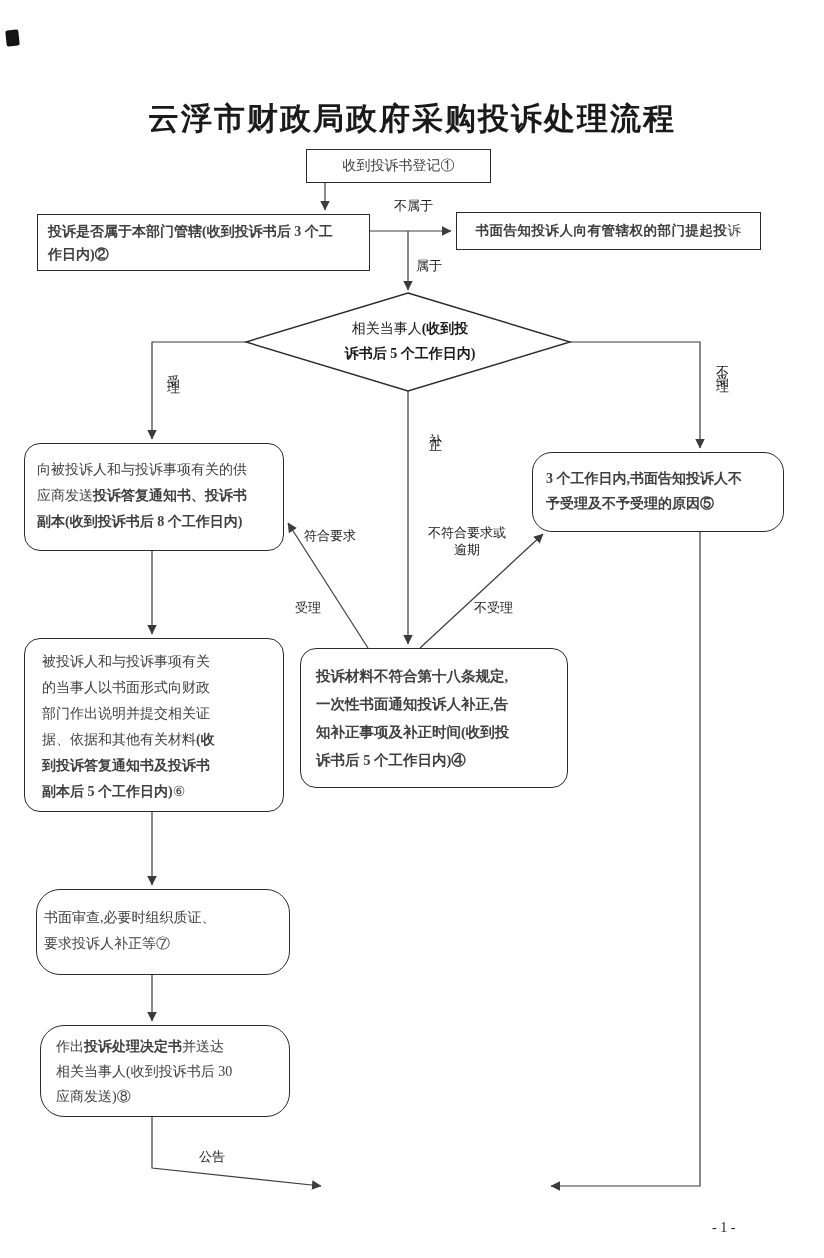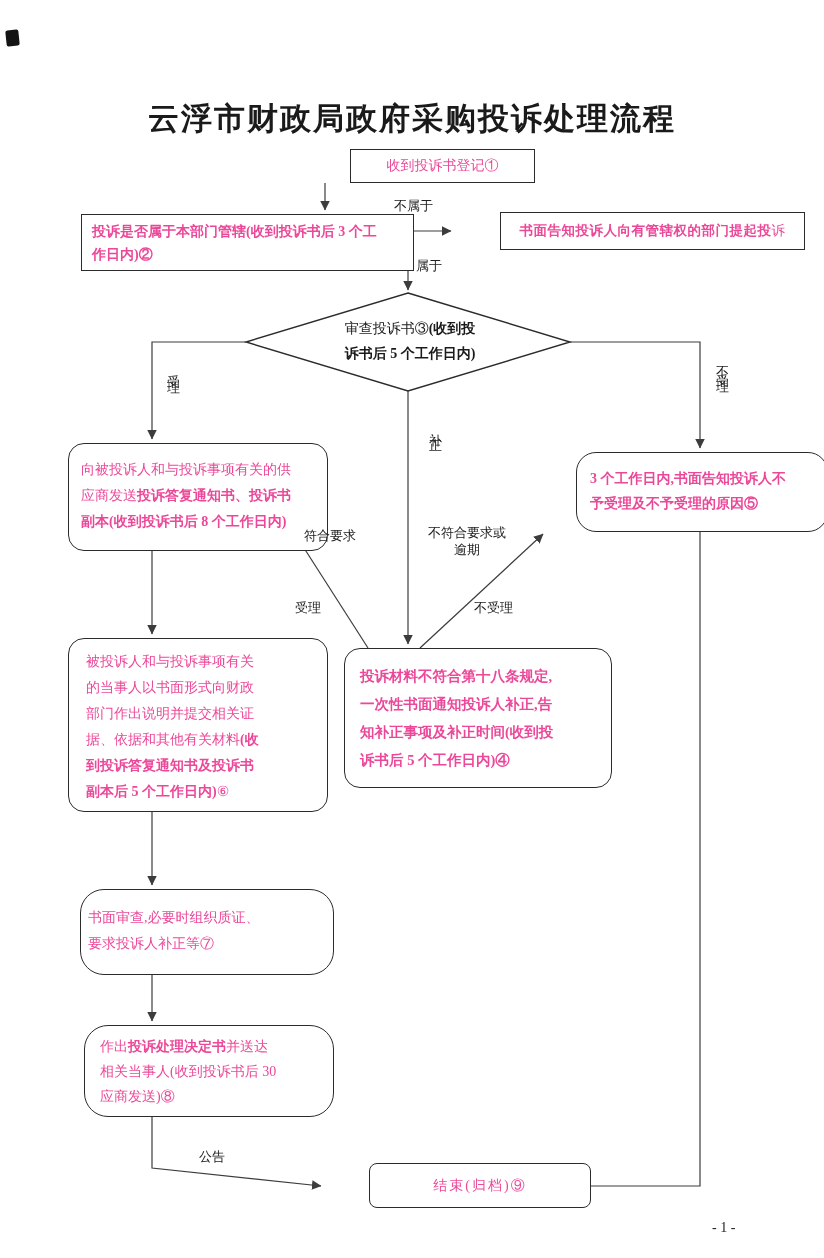--- a/index.html
+++ b/index.html
@@ -16,21 +16,21 @@
   .title{
     position:absolute;left:0;top:98px;width:824px;
     text-align:center;font-size:31px;font-weight:bold;letter-spacing:2px;
   }
   .corner-mark{
     position:absolute;left:6px;top:30px;width:13px;height:16px;
     background:#141414;transform:rotate(-6deg);border-radius:2px;
   }
   .box{
     position:absolute;border:1.5px solid #2b2b2b;background:#fff;
-    font-size:14px;line-height:26px;color:#ec4899;box-sizing:border-box;margin-left:44px;
+    font-size:14px;line-height:26px;color:#404040;box-sizing:border-box;
   }
   .rounded{border-radius:16px;}
   .flexcenter{display:flex;align-items:center;justify-content:center;text-align:center;}
   .dtext{
     position:absolute;text-align:center;font-size:14px;line-height:25px;color:#1a1a1a;
   }
   .elabel{
     position:absolute;font-size:13px;color:#222;line-height:17px;white-space:nowrap;
   }
   .vlabel{
@@ -91,37 +91,34 @@
       <span>收到投诉书登记①</span>
     </div>
 
   <div id="n-jurisdiction" class="box"><span style="font-weight: bold;">投诉是否属于本部门管辖(收到投诉书后 3 个工</span><br><span style="font-weight: bold;">作日内)②</span></div>
 
   <div id="n-notify-other" class="box flexcenter">
       <span style="font-weight: bold;">书面告知投诉人向有管辖权的部门提起投</span>
       <span>诉</span>
     </div>
 
-  <div id="n-diamond-text" class="dtext"><span>审查投诉书③</span><span style="font-weight: bold;">(收到投</span><br><span style="font-weight: bold;">诉书后 5 个工作日内)</span></div>
+  <div id="n-diamond-text" class="dtext"><span>相关当事人</span><span style="font-weight: bold;">(收到投</span><br><span style="font-weight: bold;">诉书后 5 个工作日内)</span></div>
 
   <div id="n-send-reply" class="box rounded"><span>向被投诉人和与投诉事项有关的供</span><br><span>应商发送</span><span style="font-weight: bold;">投诉答复通知书、投诉书</span><br><span style="font-weight: bold;">副本(收到投诉书后 8 个工作日内)</span></div>
 
   <div id="n-reject-notice" class="box rounded"><span style="font-weight: bold;">3 个工作日内,书面告知投诉人不</span><br><span style="font-weight: bold;">予受理及不予受理的原因⑤</span></div>
 
   <div id="n-supplement" class="box rounded"><span style="font-weight: bold;">投诉材料不符合第十八条规定,</span><br><span style="font-weight: bold;">一次性书面通知投诉人补正,告</span><br><span style="font-weight: bold;">知补正事项及补正时间(收到投</span><br><span style="font-weight: bold;">诉书后 5 个工作日内)④</span></div>
 
   <div id="n-respondent" class="box rounded"><span>被投诉人和与投诉事项有关</span><br><span>的当事人以书面形式向财政</span><br><span>部门作出说明并提交相关证</span><br><span>据、依据和其他有关材料</span><span style="font-weight: bold;">(收</span><br><span style="font-weight: bold;">到投诉答复通知书及投诉书</span><br><span style="font-weight: bold;">副本后 5 个工作日内)</span><span>⑥</span></div>
 
   <div id="n-written-review" class="box rounded"><span>书面审查,必要时组织质证、</span><br><span>要求投诉人补正等⑦</span></div>
 
   <div id="n-decision" class="box rounded"><span>作出</span><span style="font-weight: bold;">投诉处理决定书</span><span>并送达</span><br><span>相关当事人(收到投诉书后 30</span><br><span>应商发送)⑧</span></div>
 
-  <div id="n-end" class="box flexcenter">
-      <span>结束(归档)⑨</span>
-    </div>
 
   <div class="elabel" style="left:394px;top:197px;">不属于</div>
   <div class="elabel" style="left:416px;top:257px;">属于</div>
   <div class="vlabel" style="left:164px;top:364px;">受理</div>
   <div class="vlabel" style="left:426px;top:423px;">补正</div>
   <div class="vlabel" style="left:713px;top:356px;">不受理</div>
   <div class="elabel" style="left:304px;top:527px;text-align:right;">符合要求</div>
   <div class="elabel" style="left:295px;top:599px;">受理</div>
   <div class="elabel wraplabel" style="left:423px;top:524px;width:88px;">不符合要求或逾期</div>
   <div class="elabel" style="left:474px;top:599px;">不受理</div>

